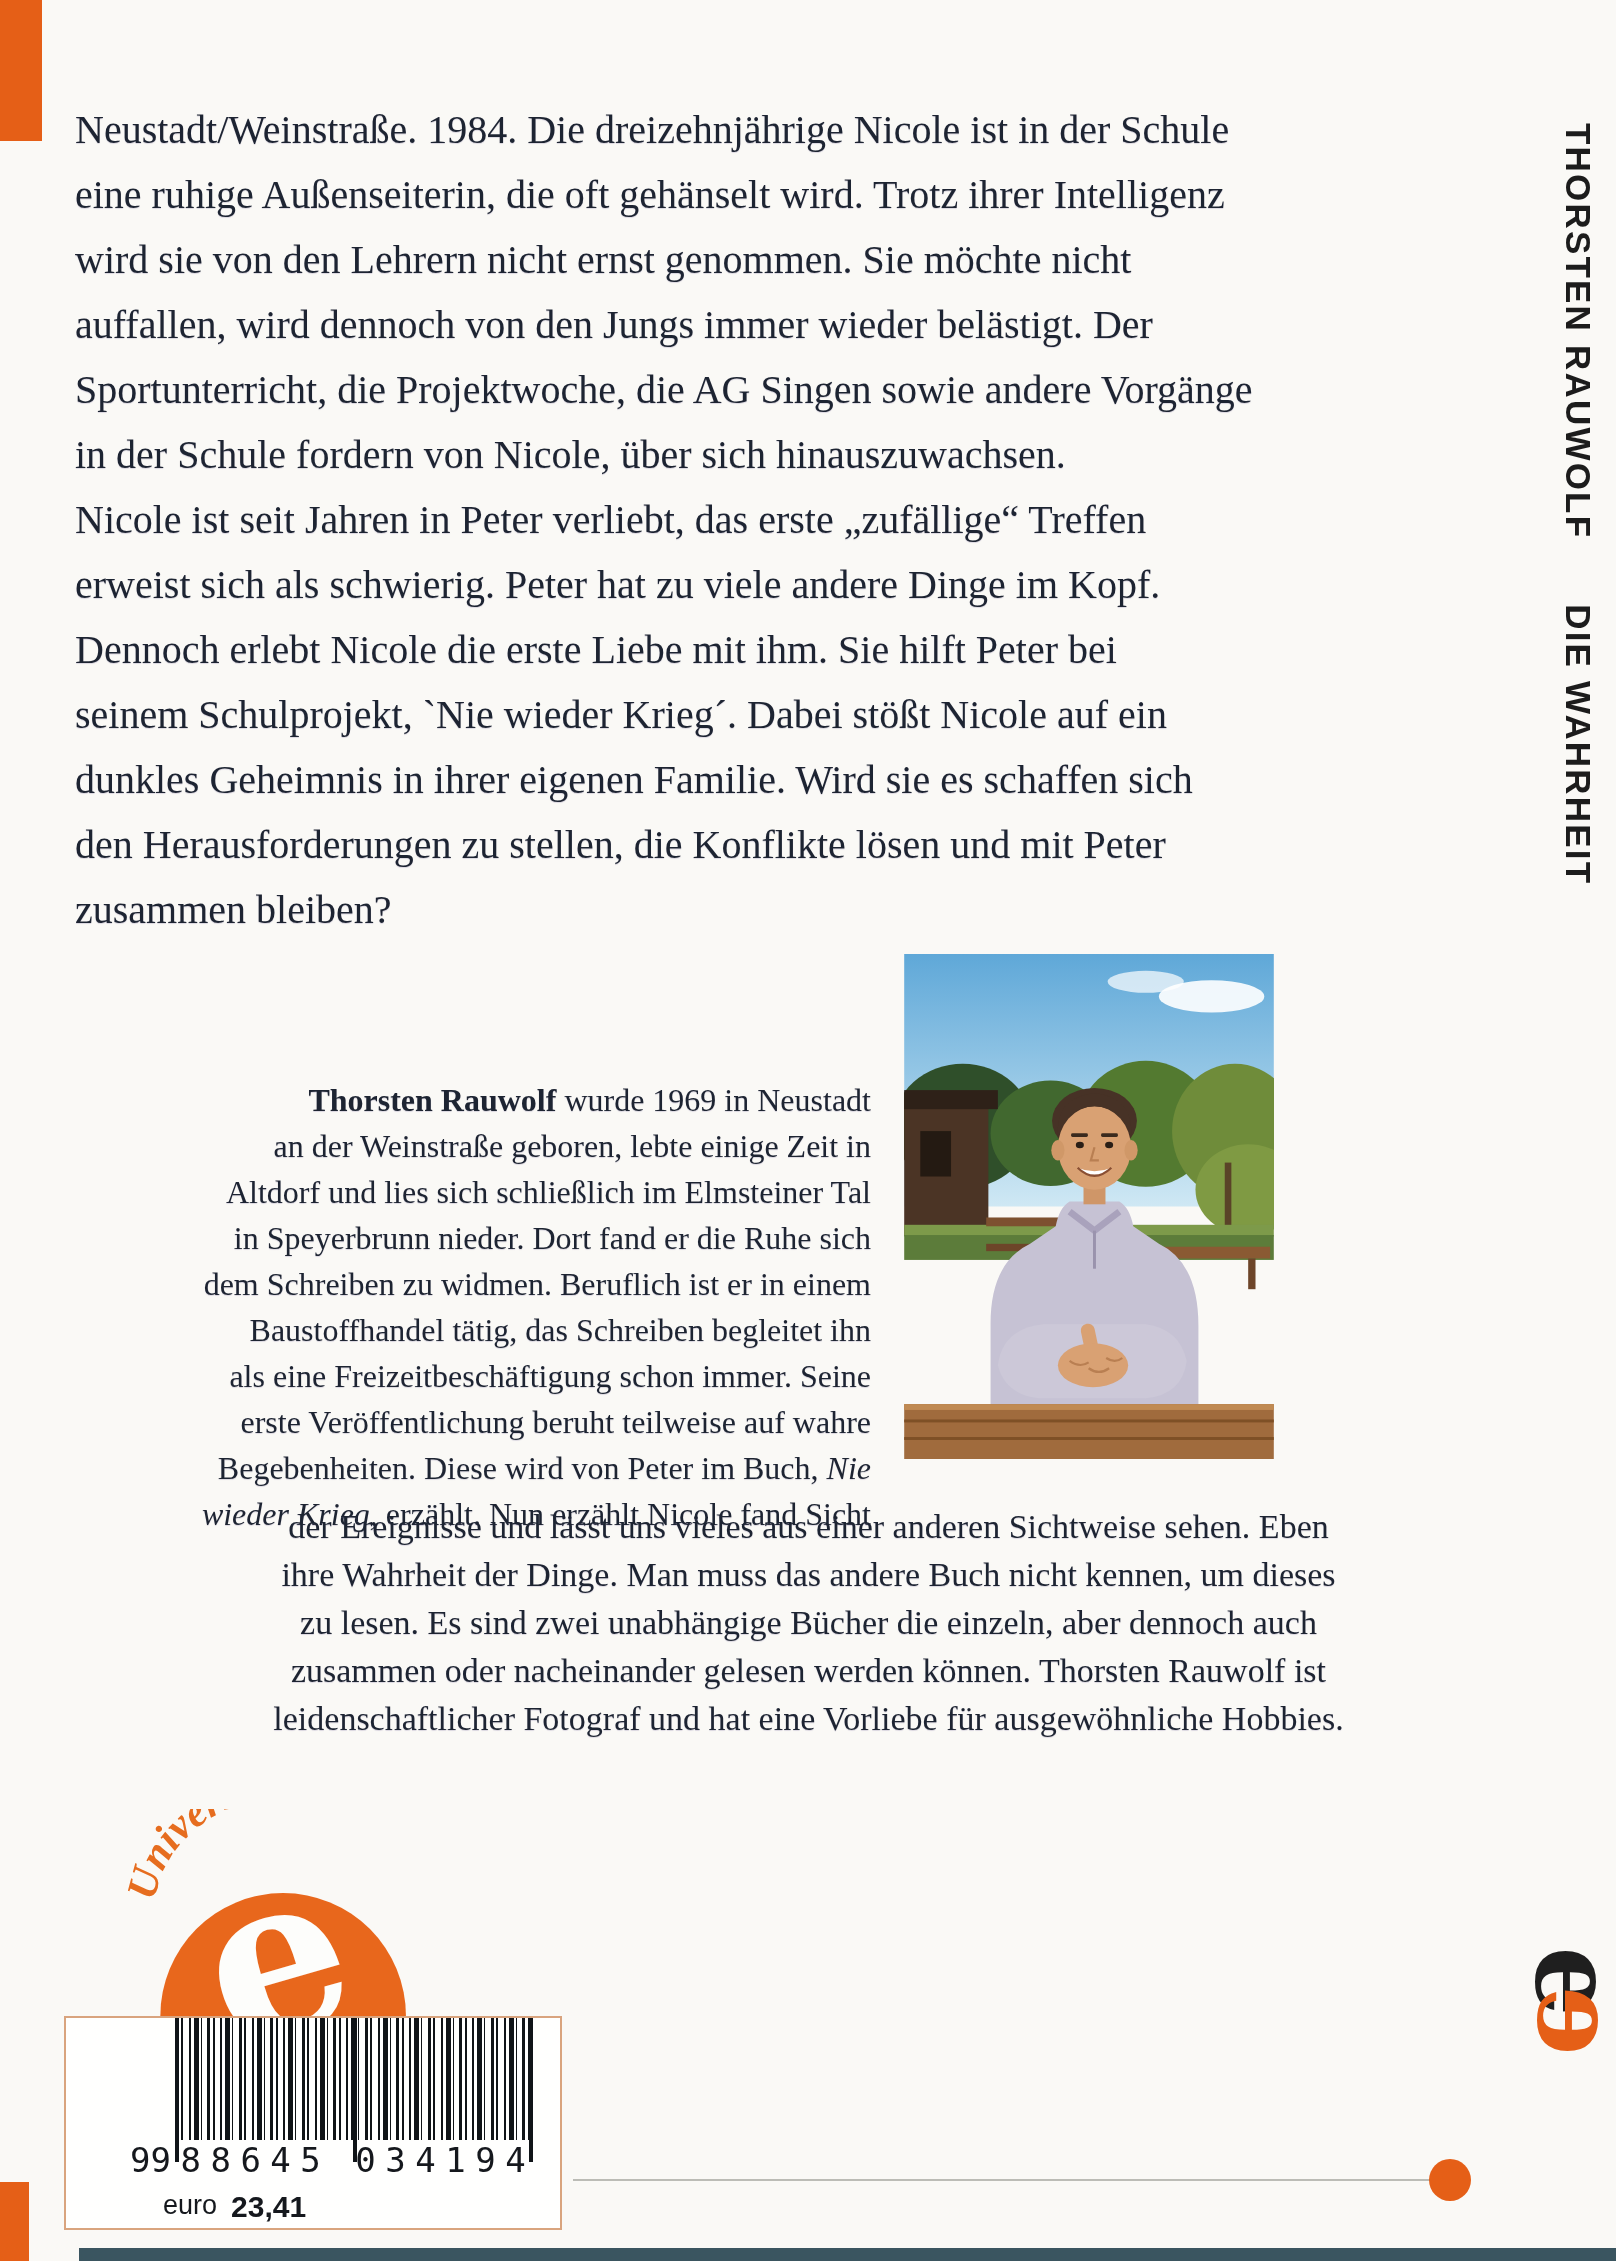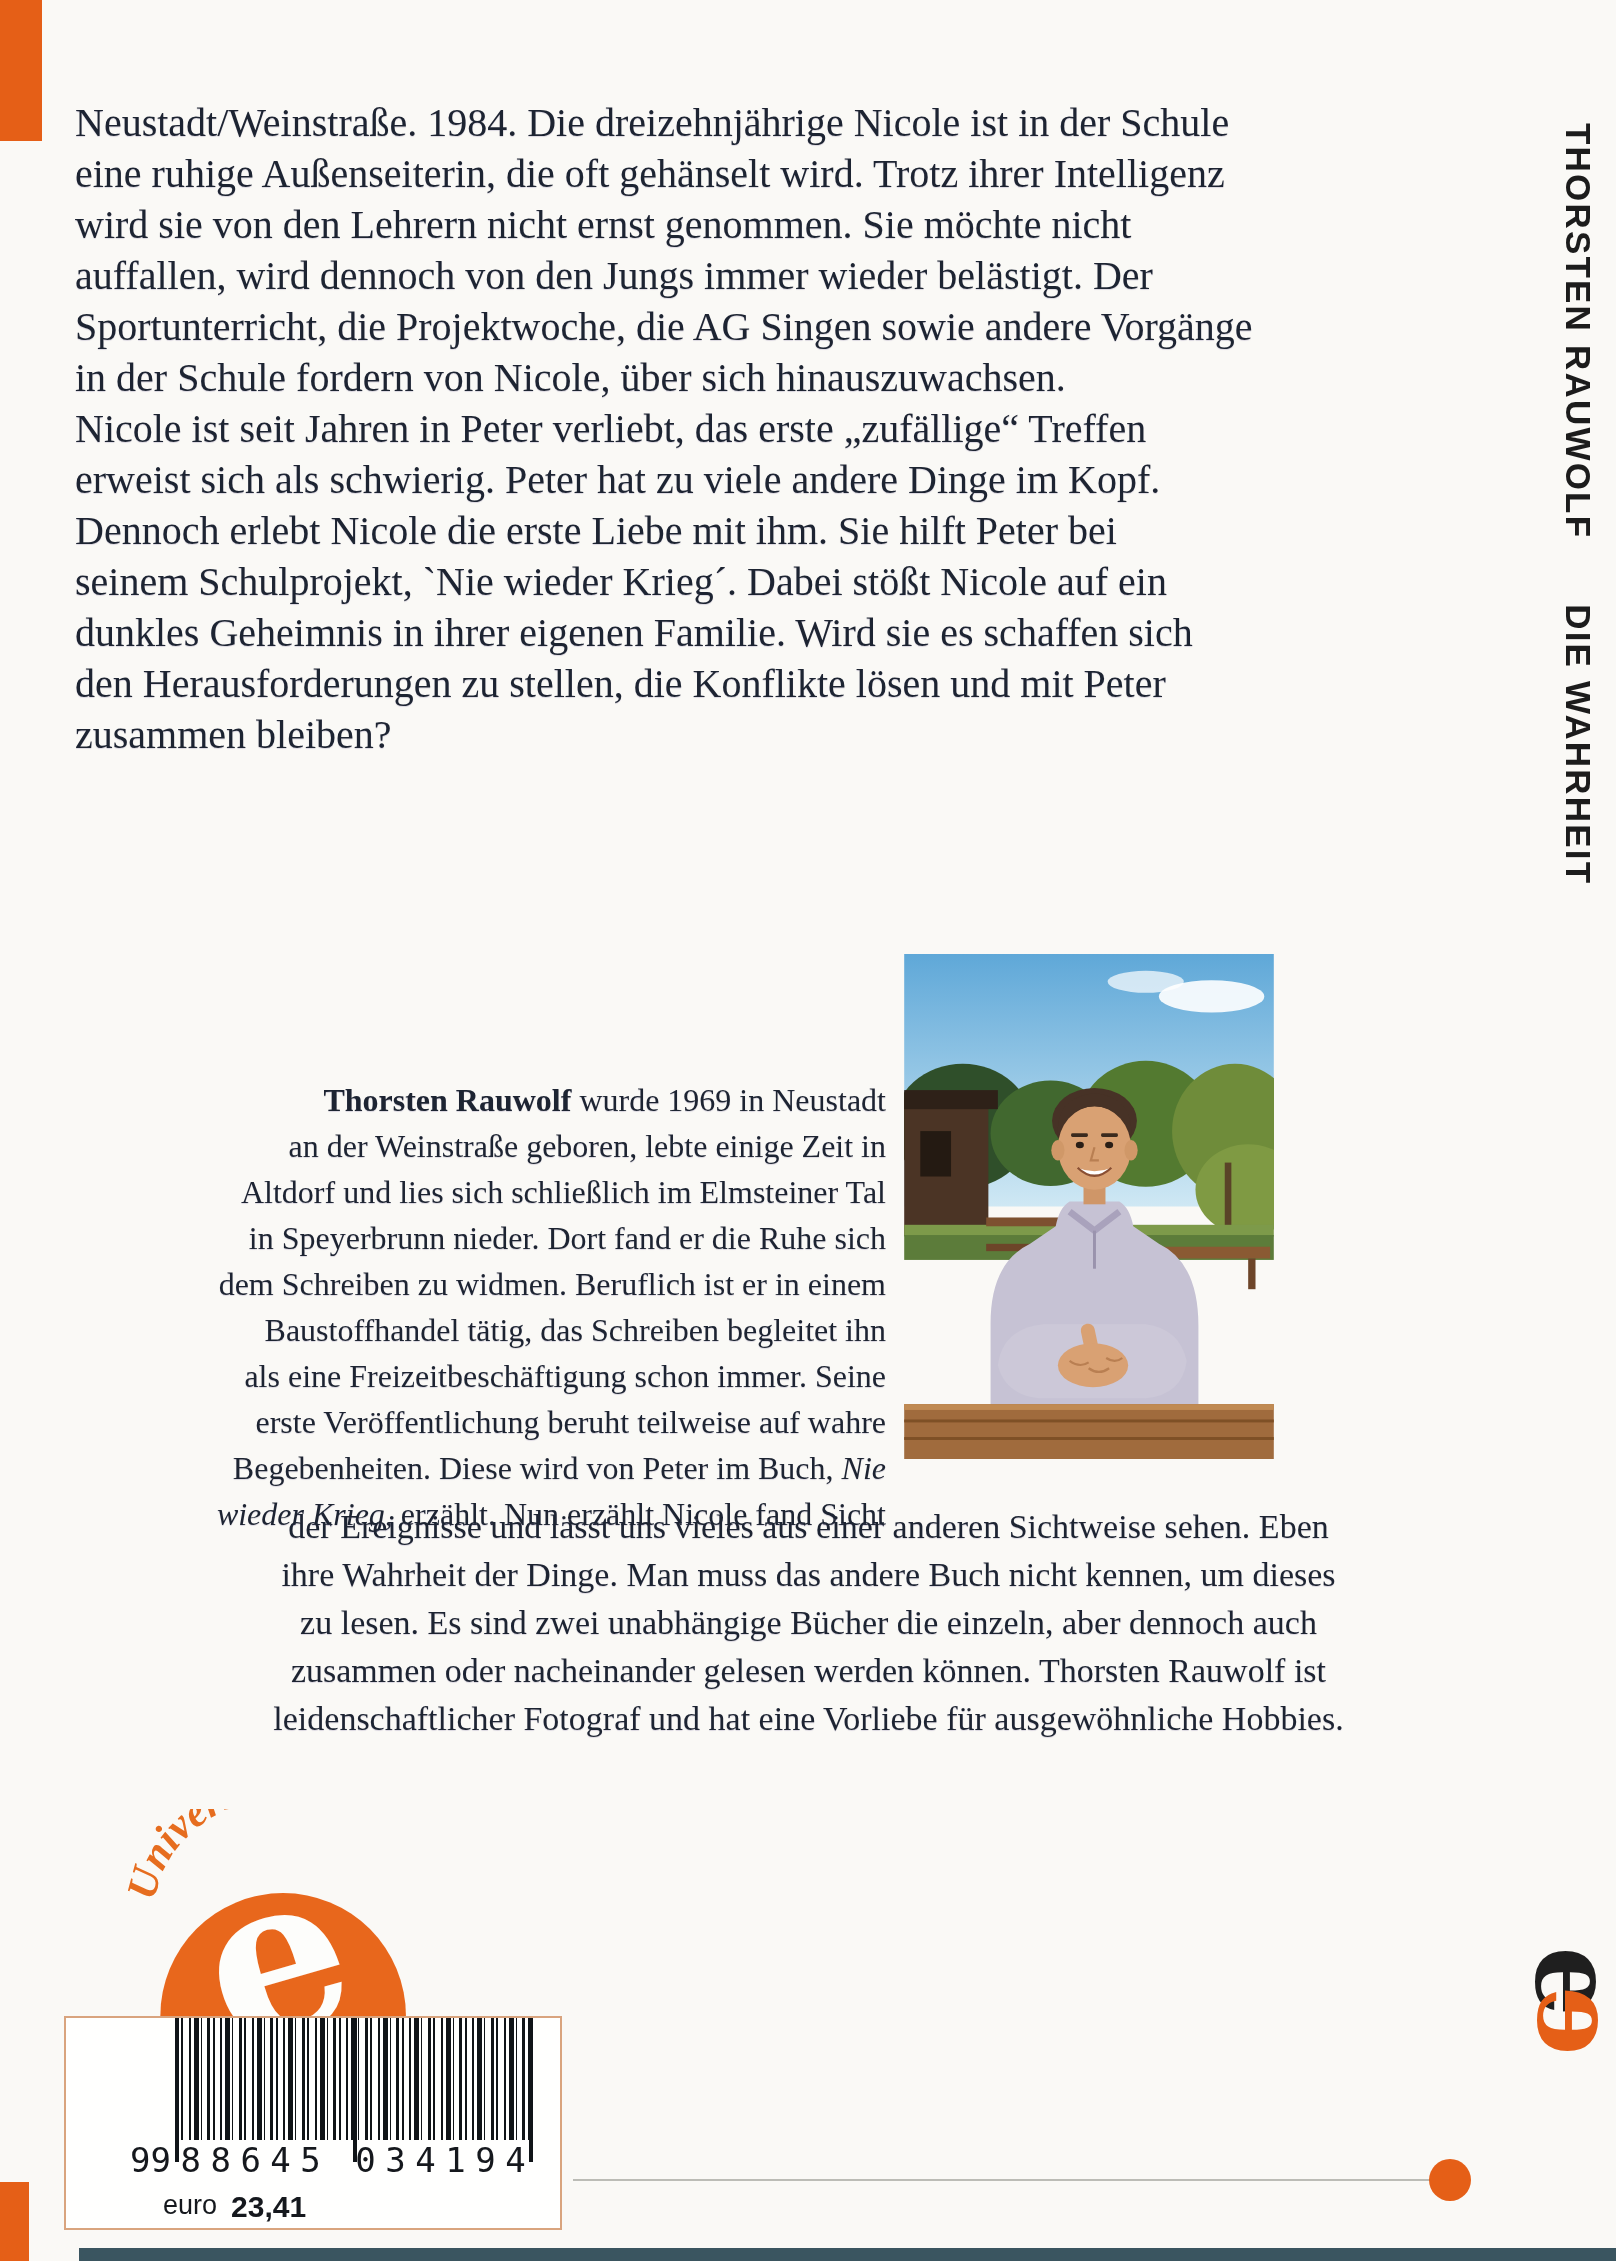--- a/index.html
+++ b/index.html
@@ -20,36 +20,36 @@
   .stripe-bottom-left{
     position:absolute;left:0;top:2182px;width:29px;height:79px;
     background:var(--accent);
   }
   .teal-bar{
     position:absolute;left:79px;top:2248px;right:0;height:13px;
   }
   
   .blurb{
     position:absolute;left:75px;top:97px;width:1384px;
-    font-size:40px;line-height:51px;
+    font-size:40px;line-height:65px;
     white-space:pre-line;
     text-shadow:0 0.7px 0.7px rgba(140,130,170,.28);
   }
   
   .spine{
     position:absolute;left:1598px;top:123px;width:1025px;
     transform:rotate(90deg);transform-origin:0 0;
     font-family:"Liberation Sans", sans-serif;
     font-weight:700;font-size:35px;letter-spacing:2.2px;
     color:#1c1c1c;white-space:nowrap;
   }
   .spine .spine-title{margin-left:53px;}
   
   .bio-a{
-    position:absolute;left:88px;top:1031px;width:798px;
+    position:absolute;left:73px;top:1031px;width:798px;
     font-size:32px;line-height:46px;
     text-align:right;white-space:pre-line;
     text-shadow:0 0.7px 0.7px rgba(140,130,170,.28);
   }
   .bio-a .bold{font-weight:700;}
   .bio-a .italic{font-style:italic;}
   .bio-b{
     position:absolute;left:76px;top:1495px;width:1465px;
     font-size:34px;line-height:48px;
     text-align:center;white-space:pre-line;

